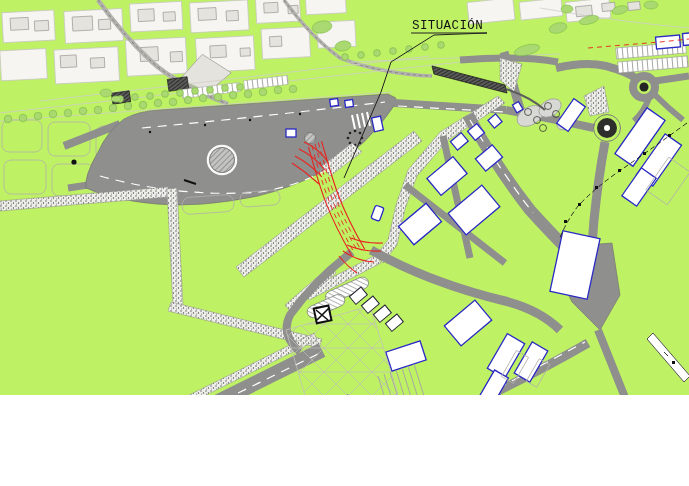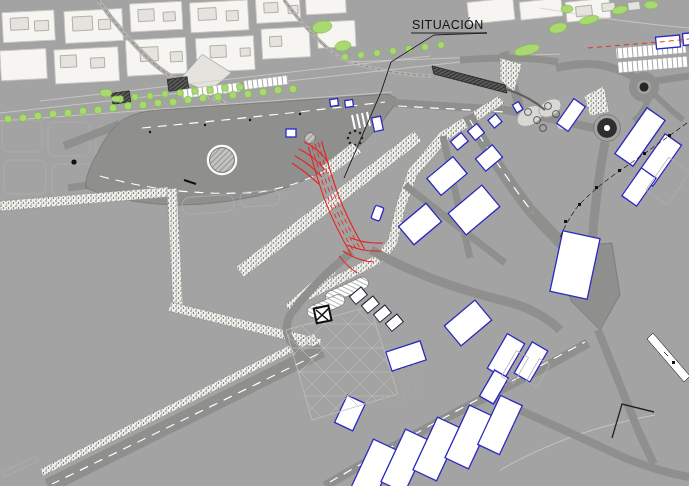--- a/index.html
+++ b/index.html
@@ -2,22 +2,22 @@
 <html style="--road-gray: #8f8f8d; --road-edge: #6d6d6b; --highlight-red: #e8231f; --building-blue: #2a2ac4; --tree-green: #a9d970; --tree-edge: #77b544; --block-fill: #f6f5f1; --block-stroke: #c7c6c0; --detail-dark: #1f1f1e; --faint-line: #cfcec8;"><head>
 <meta charset="utf-8">
 <style>
   :root{
     --road-gray:#8f8f8d; --road-edge:#6d6d6b; --highlight-red:#e8231f;
     --building-blue:#2a2ac4; --tree-green:#a9d970; --tree-edge:#77b544;
     --block-fill:#f6f5f1; --block-stroke:#c7c6c0; --detail-dark:#1f1f1e;
     --faint-line:#cfcec8;
   }
   html,body{margin:0;padding:0;background:#fff;}
-  #plan{width:689px;height:486px;position:relative;overflow:hidden;background:#a3a3a3;
-        font-family:Liberation Sans, sans-serif;}
+  #plan{width:689px;height:395px;position:relative;overflow:hidden;background:#bef264;
+        font-family:Liberation Mono, monospace;}
   svg{position:absolute;left:0;top:0;}
   .block{fill:var(--block-fill);stroke:var(--block-stroke);stroke-width:.8;}
   .bldg{fill:#e4e3dd;stroke:#a3a29c;stroke-width:.8;}
   .faint{fill:none;stroke:var(--faint-line);stroke-width:.8;}
   .faintd{fill:none;stroke:#b1b0ab;stroke-width:.8;}
   .road{fill:var(--road-gray);stroke:var(--road-edge);stroke-width:.6;}
   .rl{fill:none;stroke:var(--road-gray);}
   .lane{fill:none;stroke:#fff;stroke-width:1.2;stroke-dasharray:9 7;}
   .stip{fill:url(#stip);stroke:#8d8d89;stroke-width:.5;}
   .blue{fill:#fff;stroke:var(--building-blue);stroke-width:1.3;}

